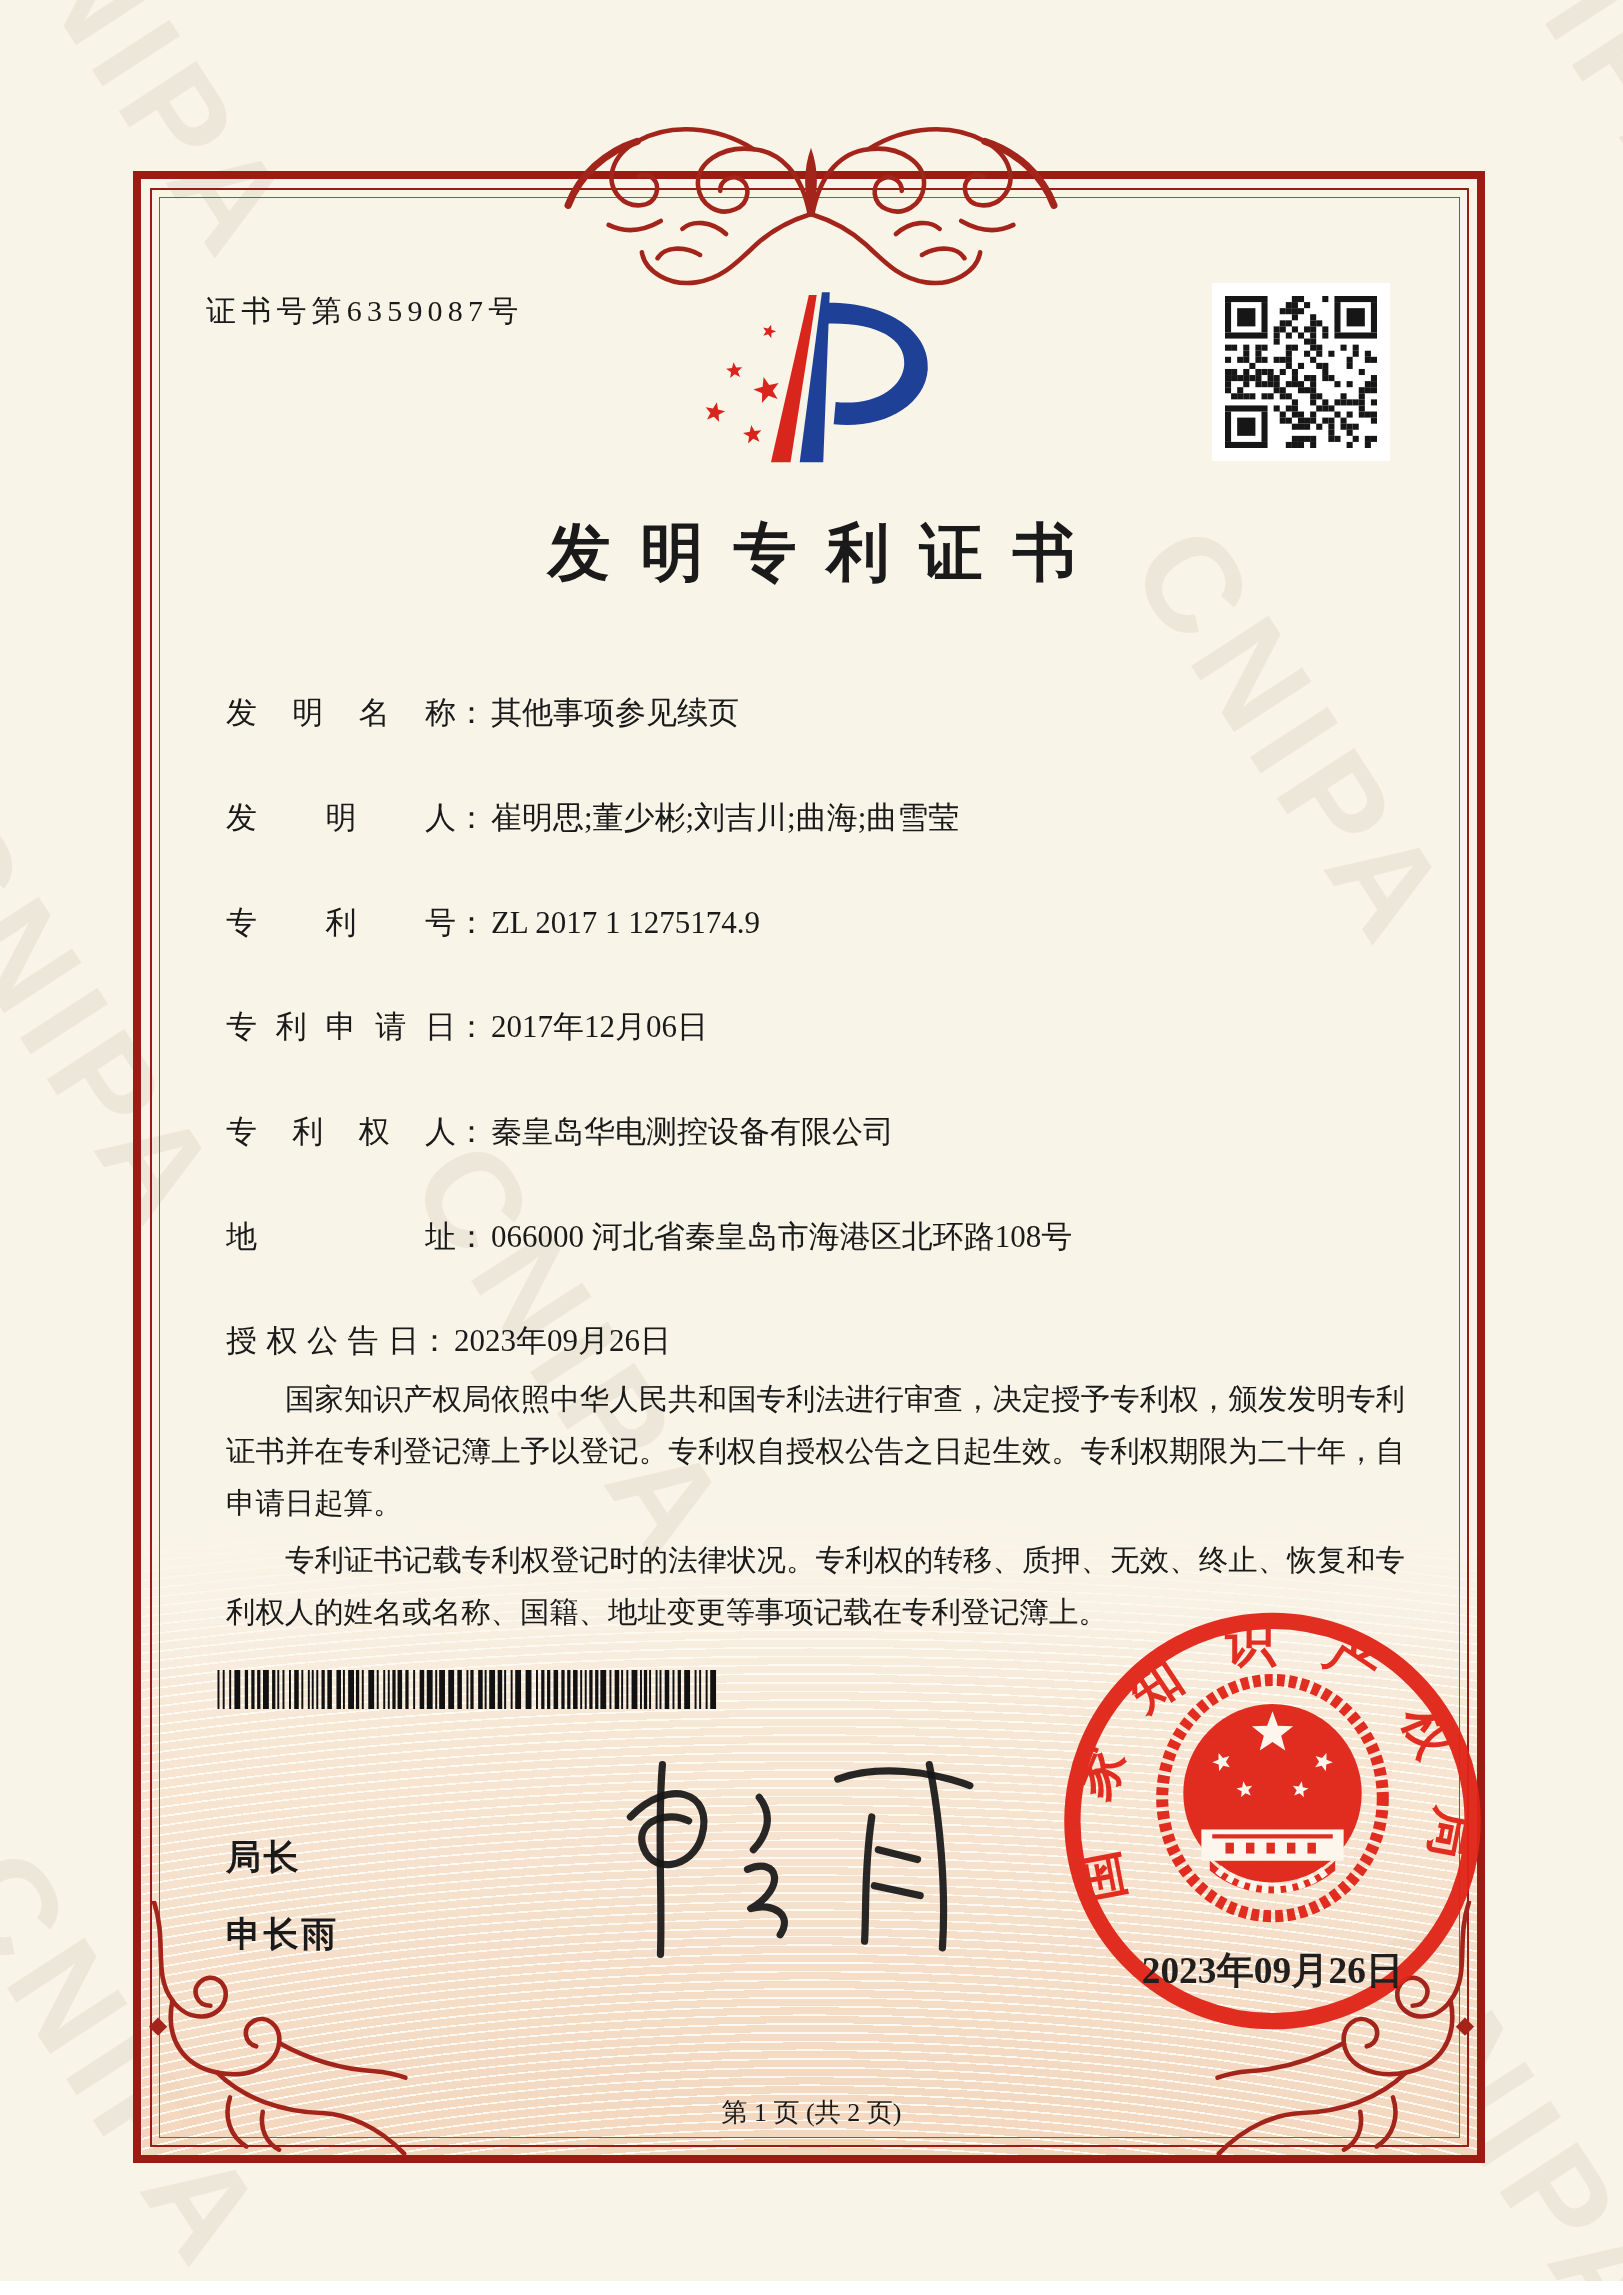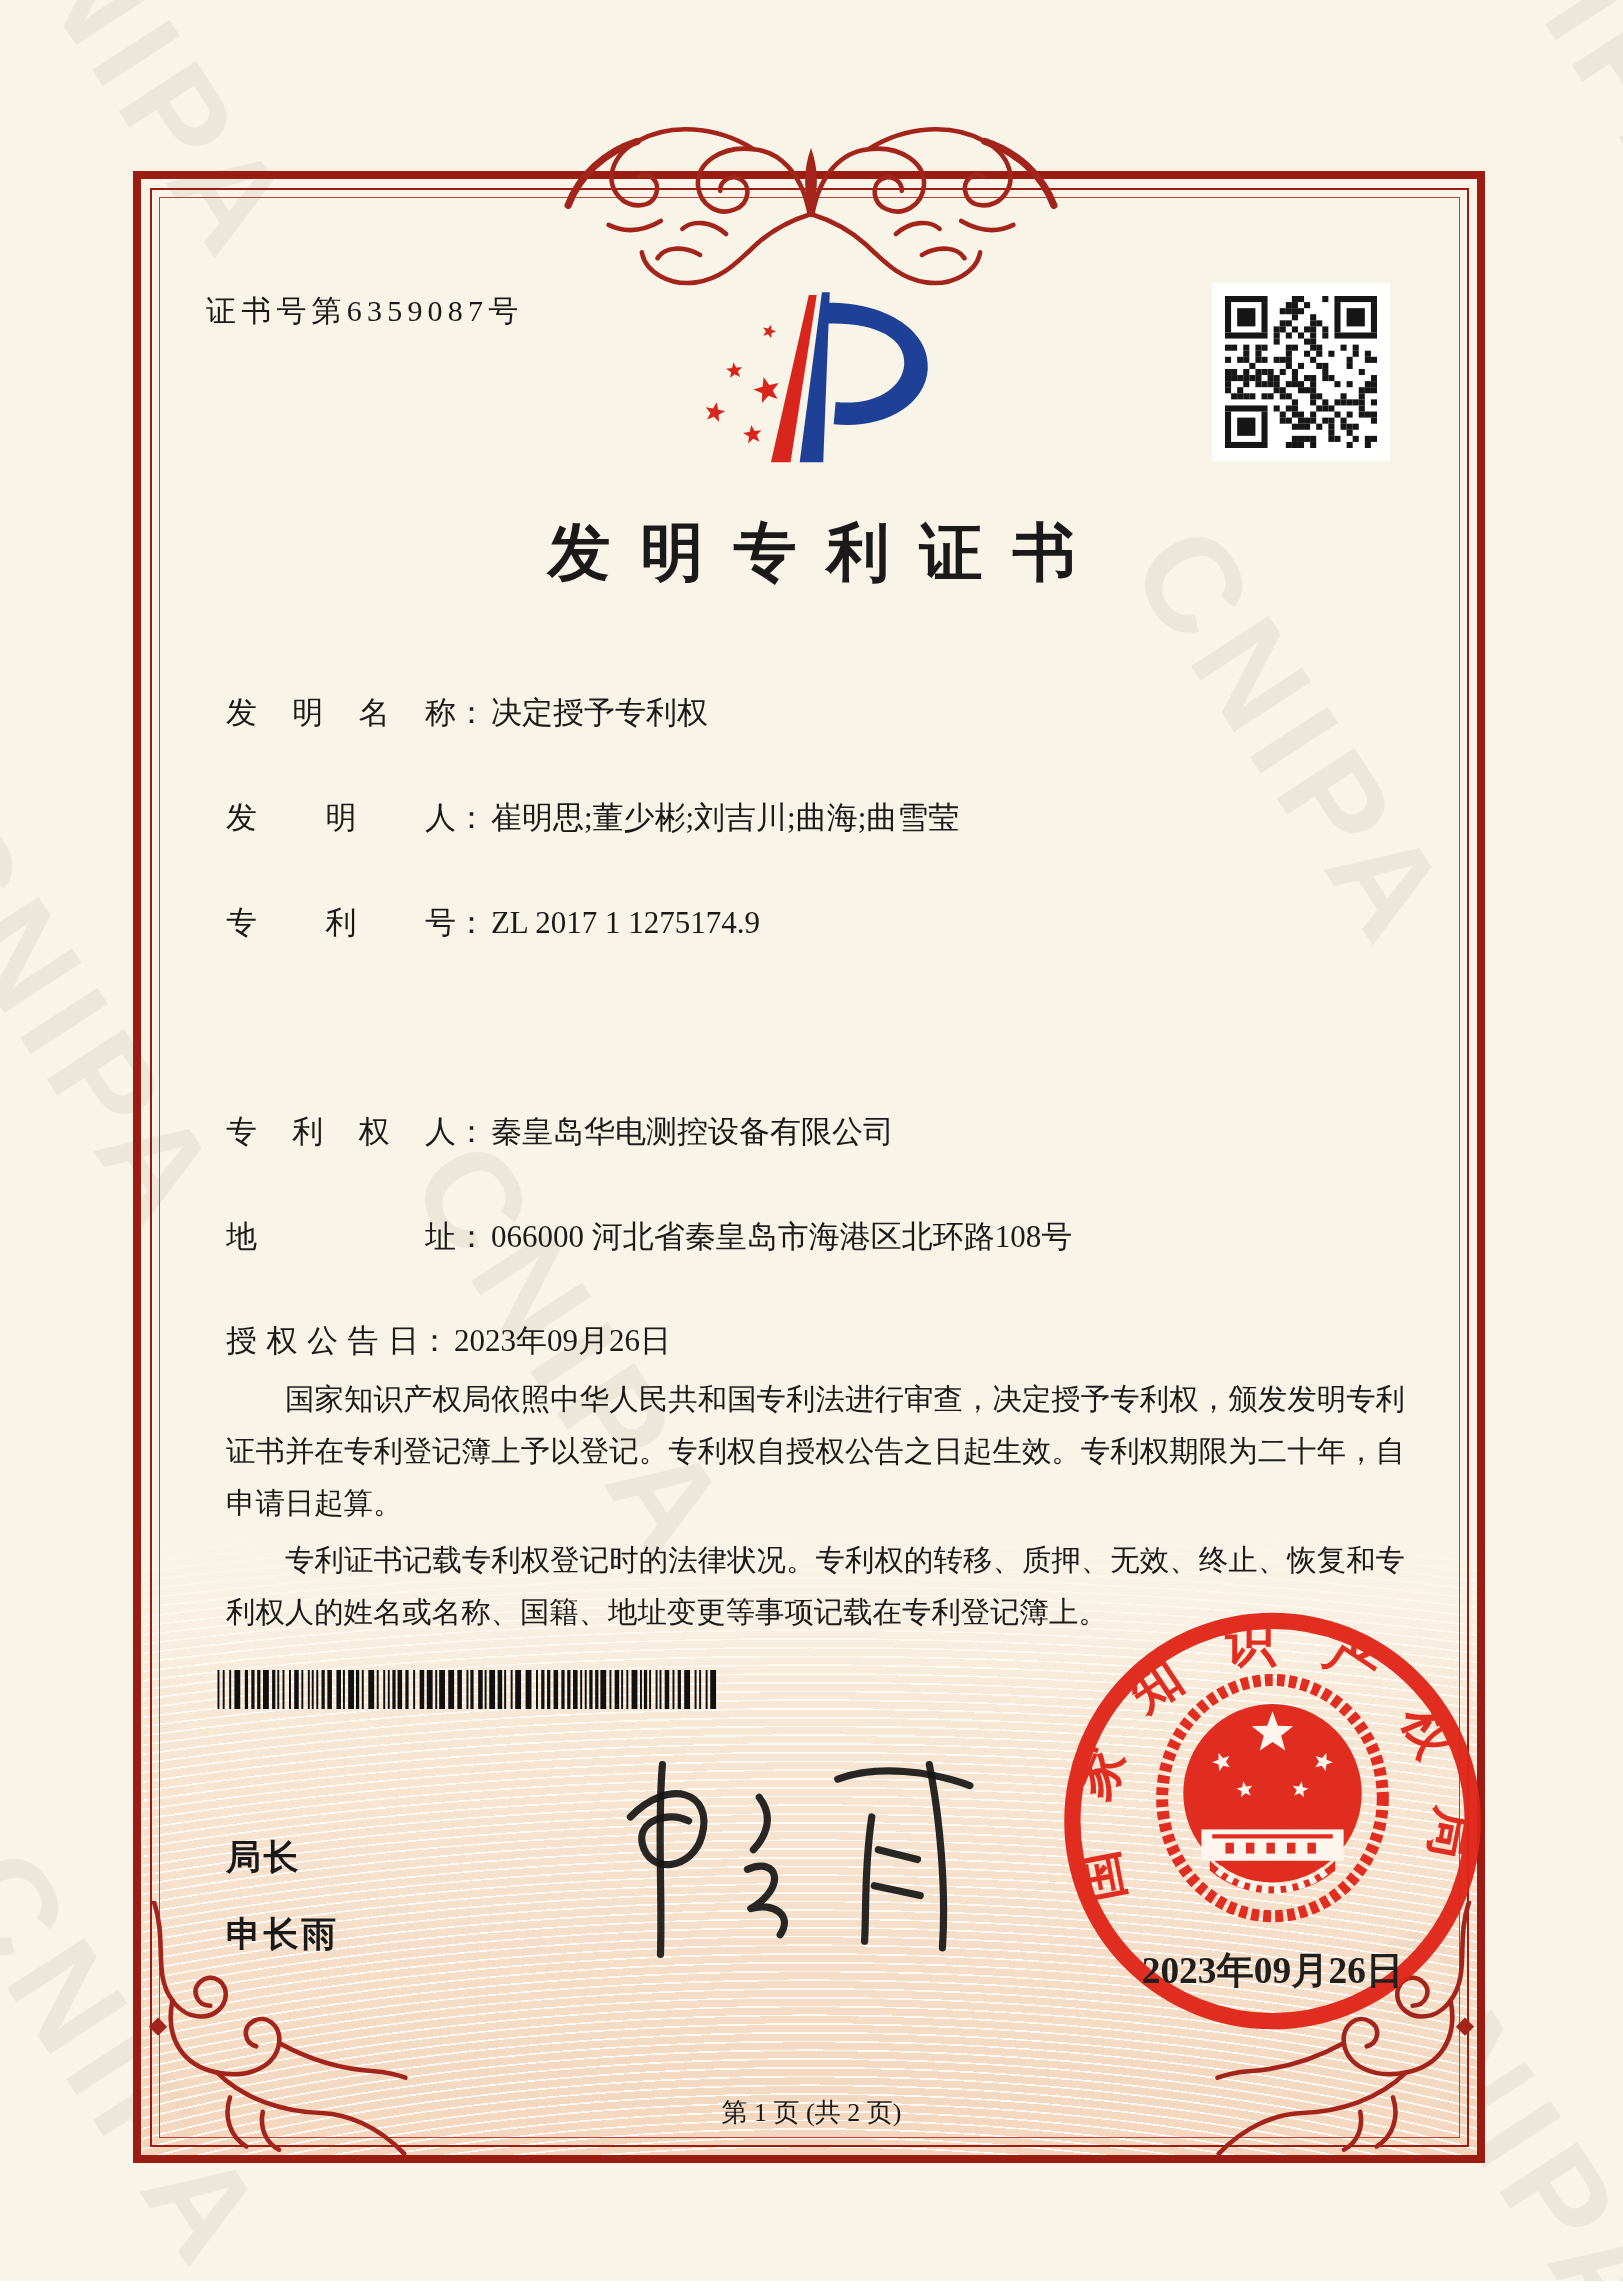--- a/index.html
+++ b/index.html
@@ -373,27 +373,30 @@
         <rect x="0" y="222.71999999999997" width="64.96" height="9.28" fill="#161616"></rect>
         <rect x="0" y="176.32" width="9.28" height="46.4" fill="#161616"></rect>
         <rect x="55.67999999999999" y="176.32" width="9.28" height="46.4" fill="#161616"></rect>
         <rect x="18.56" y="185.6" width="27.839999999999996" height="27.839999999999996" fill="#161616"></rect>
       </svg>
   </div>
 
   <h1 class="title">发明专利证书</h1>
 
   <div class="field-row r1">
-    <span class="flabel">发明名称</span><span class="fcolon">：</span><span class="fvalue">决定授予专利权</span>
+    <span class="flabel">发明名称</span><span class="fcolon">：</span><span class="fvalue">其他事项参见续页</span>
   </div>
   <div class="field-row r2">
     <span class="flabel">发明人</span><span class="fcolon">：</span><span class="fvalue">崔明思;董少彬;刘吉川;曲海;曲雪莹</span>
   </div>
   <div class="field-row r3">
     <span class="flabel">专利号</span><span class="fcolon">：</span><span class="fvalue">ZL 2017 1 1275174.9</span>
+  </div>
+  <div class="field-row r4">
+    <span class="flabel">专利申请日</span><span class="fcolon">：</span><span class="fvalue">2017年12月06日</span>
   </div>
   <div class="field-row r5">
     <span class="flabel">专利权人</span><span class="fcolon">：</span><span class="fvalue">秦皇岛华电测控设备有限公司</span>
   </div>
   <div class="field-row r6">
     <span class="flabel">地址</span><span class="fcolon">：</span><span class="fvalue">066000 河北省秦皇岛市海港区北环路108号</span>
   </div>
 
   <div class="grant-row">
     <span>

